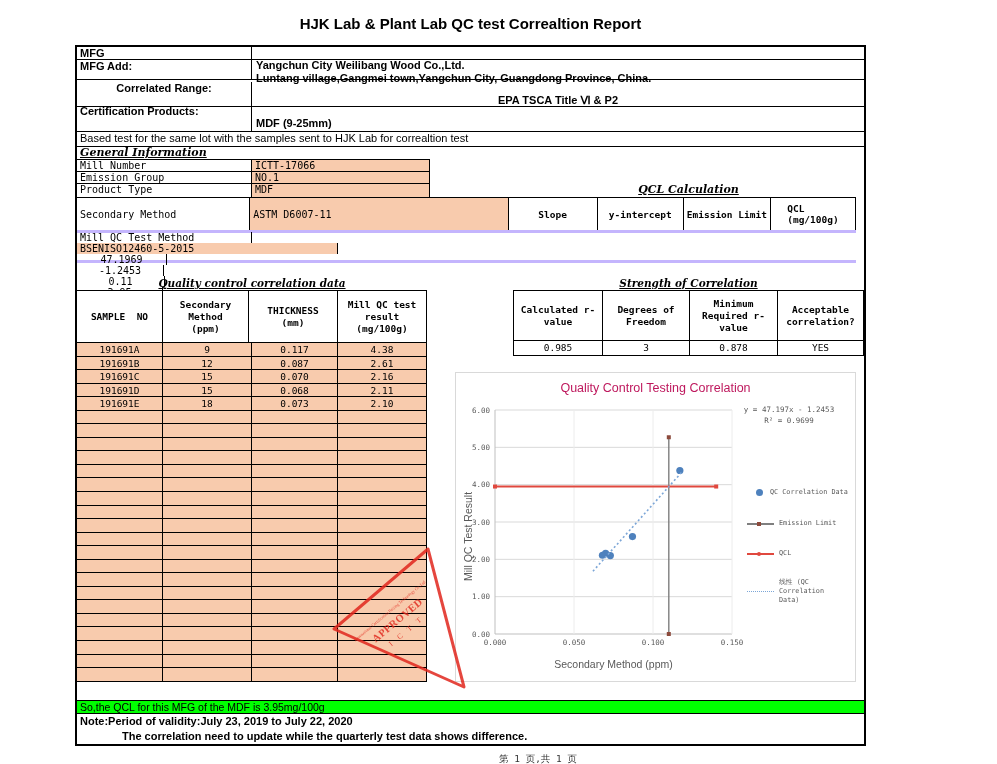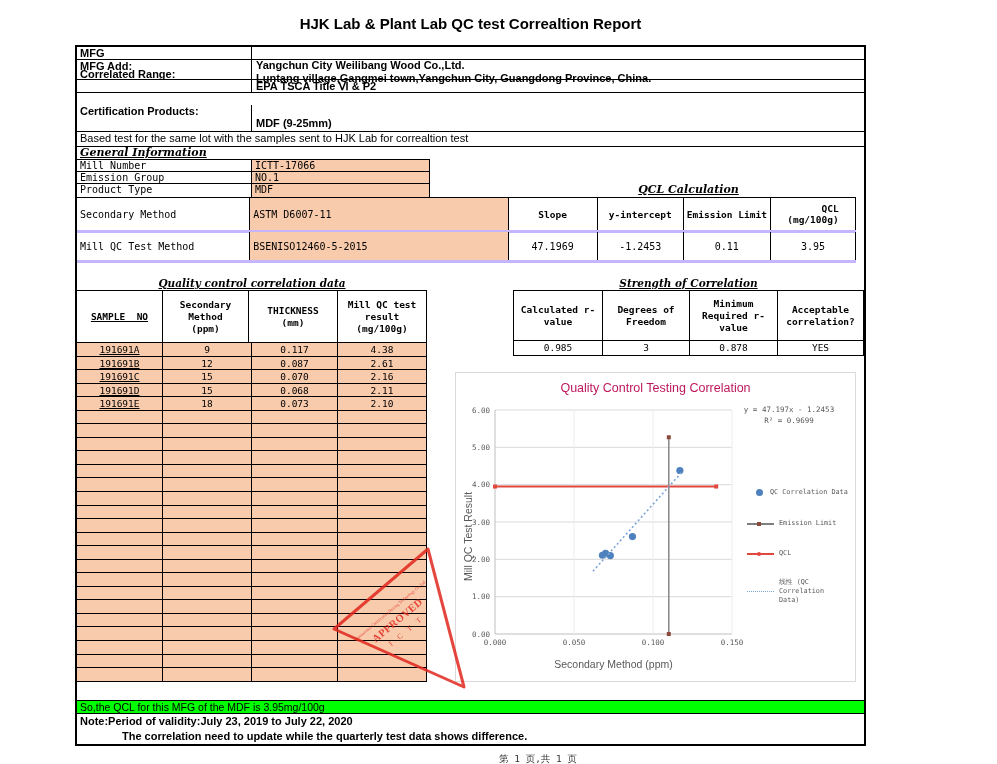--- a/index.html
+++ b/index.html
@@ -10,60 +10,60 @@
   .doc{position:absolute;left:75px;top:45px;width:791px;height:701px;border:2px solid #000;
         box-sizing:border-box;background:#fff;}
   .abs{position:absolute;box-sizing:border-box;}
   
   .arow{position:absolute;left:0;right:0;display:flex;border-bottom:1px solid #000;box-sizing:border-box;}
   .arow .lab{width:175px;border-right:1px solid #000;box-sizing:border-box;padding:0 3px;
         font:bold 11px "Liberation Sans",sans-serif;line-height:13px;}
   .arow .val{flex:1;padding:12px 4px;font:bold 11px "Liberation Sans",sans-serif;line-height:13px;}
   .r1{top:0;height:13px;}
   .r2{top:13px;height:20px;}
-  .r3{top:21px;height:25px;}
+  .r3{top:35px;height:25px;text-align:center;}
   .r4{top:58px;height:27px;}
   .based{top:85px;height:15px;position:absolute;left:0;right:0;border-bottom:1px solid #000;
         box-sizing:border-box;font:11px "Liberation Sans",sans-serif;line-height:13px;padding:0 3px;}
   
   .sec-title{font:bold italic 11px "DejaVu Serif",serif;}
   .sec-title .u{text-decoration:underline;}
   .gen-title{left:0;top:100px;width:353px;height:13px;border-bottom:1px solid #000;padding:0 3px;line-height:12px;}
   .grow{position:absolute;left:0;width:353px;display:flex;box-sizing:border-box;}
   .grow .glab{width:175px;border-right:1px solid #000;border-bottom:1px solid #000;box-sizing:border-box;
         font:10px "DejaVu Sans Mono",monospace;line-height:11px;padding:0 3px;}
   .grow .gval{flex:1;border-right:1px solid #000;border-bottom:1px solid #000;box-sizing:border-box;
         background:#f8cbad;font:10px "DejaVu Sans Mono",monospace;line-height:11px;padding:0 3px;}
   .g1{top:113px;height:12px;}
   .g2{top:125px;height:12px;}
   .g3{top:137px;height:13px;}
   .g3 .glab,.g3 .gval{border-bottom:none;}
   .qcl-title{left:436px;top:137px;width:351px;height:13px;text-align:center;line-height:12px;}
   .mrow{position:absolute;left:0;right:8px;display:flex;border-bottom:3px solid #c4b5fd;border-top:1px solid #000;box-sizing:border-box;}
   .m1{top:150px;height:36px;}
-  .m2{top:185px;height:31px;border-top:none;}
+  .m2{top:185px;height:31px;border-top:none;flex-direction:column;}
   .mrow .mlab{width:175px;border-right:1px solid #000;box-sizing:border-box;display:flex;align-items:center;
         font:10px "DejaVu Sans Mono",monospace;padding:0 3px;}
   .mrow .mval{width:261px;border-right:1px solid #000;box-sizing:border-box;background:#f8cbad;
         display:flex;align-items:center;font:10px "DejaVu Sans Mono",monospace;padding:0 3px;}
   .mrow .mc{border-right:1px solid #000;box-sizing:border-box;display:flex;align-items:center;justify-content:center;
-        text-align:right;font:10px "DejaVu Sans Mono",monospace;white-space:pre-wrap;}
+        text-align:left;font:10px "DejaVu Sans Mono",monospace;white-space:pre-wrap;}
   .mrow .mc.hd{font:bold 9.5px "DejaVu Sans Mono",monospace;}
   .w1{width:90px;}.w2{width:87px;}.w3{width:88px;}.w4{width:86px;border-right:none;}
   
   .qct-title{left:0;top:230px;width:350px;text-align:center;height:13px;font-size:10.5px;}
   .qc-head{left:0;top:243px;height:53px;display:flex;position:absolute;box-sizing:border-box;}
   .qc-head .qh{border:1px solid #000;border-left:none;box-sizing:border-box;display:flex;align-items:center;
         justify-content:center;text-align:center;font:bold 9.5px "DejaVu Sans Mono",monospace;
         white-space:pre-wrap;line-height:12px;background:#fff;}
   .qc-body{left:0;top:296px;position:absolute;}
   .qc-row{display:flex;height:13.56px;}
   .qc-cell{border-right:1px solid #000;border-bottom:1px solid #000;box-sizing:border-box;background:#f8cbad;
         font:9.5px "DejaVu Sans Mono",monospace;text-align:center;line-height:13px;}
-  .cw0{width:86px;text-decoration:underline;}.cw1{width:89px;}.cw2{width:86px;}.cw3{width:89px;}
+  .cw0{width:86px;}.cw1{width:89px;}.cw2{width:86px;}.cw3{width:89px;}
   
   .st-title{left:436px;top:230px;width:351px;text-align:center;height:13px;font-size:10.5px;}
   .st-head{left:436px;top:243px;height:51px;display:flex;position:absolute;box-sizing:border-box;}
   .st-head .qh{border:1px solid #000;border-left:none;box-sizing:border-box;display:flex;align-items:center;
         justify-content:center;text-align:center;font:bold 9.5px "DejaVu Sans Mono",monospace;
         white-space:pre-wrap;line-height:12px;}
   .st-head .qh:first-child,.qc-head .qh:first-child{border-left:1px solid #000;}
   .qc-head .qh:first-child{border-left:none;}
   .st-val{left:436px;top:294px;height:15px;display:flex;position:absolute;box-sizing:border-box;}
   .st-val .qv{border:1px solid #000;border-top:none;border-left:none;box-sizing:border-box;text-align:center;

